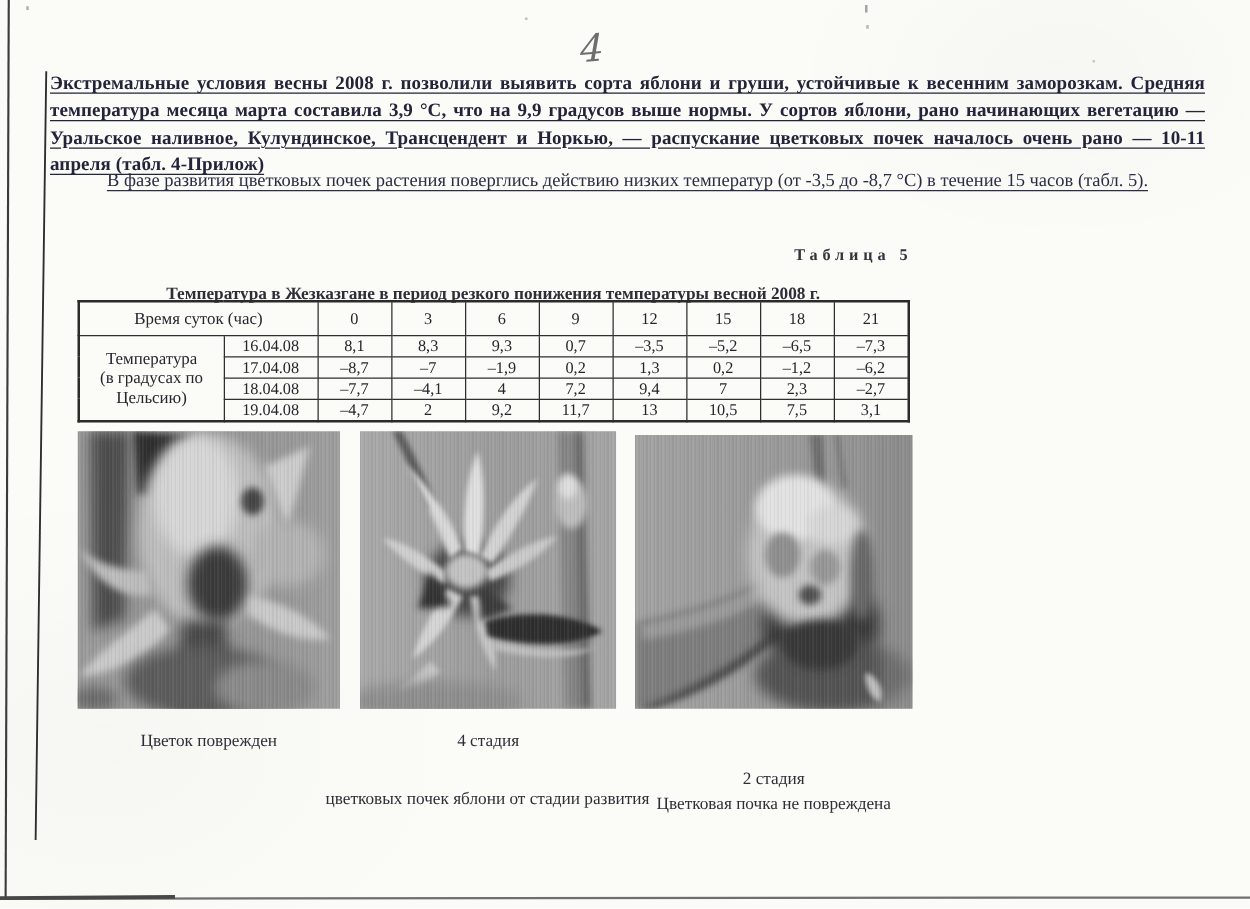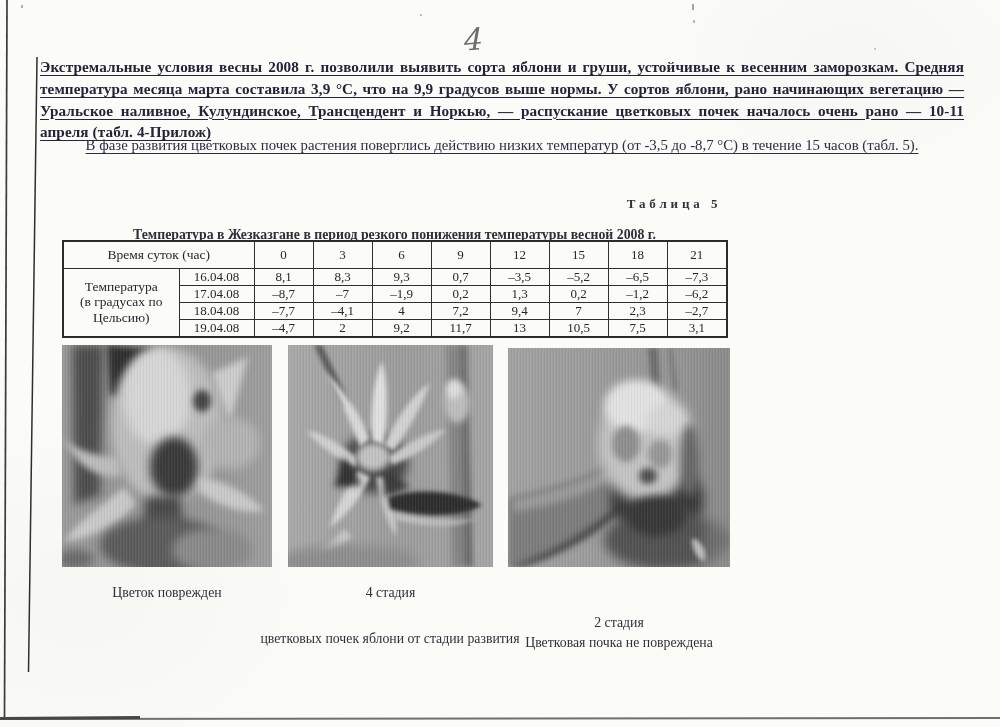--- a/index.html
+++ b/index.html
@@ -25,21 +25,21 @@
     font-weight:bold;font-size:15.2px;line-height:21.8px;letter-spacing:0.1px;
     color:#23233a;text-align:justify;
     text-decoration:underline;text-underline-offset:3px;text-decoration-thickness:1.3px;
   }
   .p2{
     left:40px;top:135px;width:924px;
     font-size:14.8px;line-height:21px;color:#2c2c44;
     text-decoration:underline;text-underline-offset:3px;text-decoration-thickness:1px;text-align:center;
   }
   .tbl-label{
-    left:618px;top:196px;width:112px;text-align:center;
+    left:618px;top:196px;width:112px;text-align:right;
     font-weight:bold;font-size:13px;letter-spacing:0.30em;color:#33333d;white-space:nowrap;
   }
   .tbl-title{
     left:62px;top:215px;width:665px;text-align:center;
     font-weight:bold;font-size:13.8px;color:#2e2e38;margin-top:12px;
   }
   table.temp{
     position:absolute;left:62px;top:240px;width:665px;
     border-collapse:collapse;table-layout:fixed;
     border:2px solid #2b2b2b;

